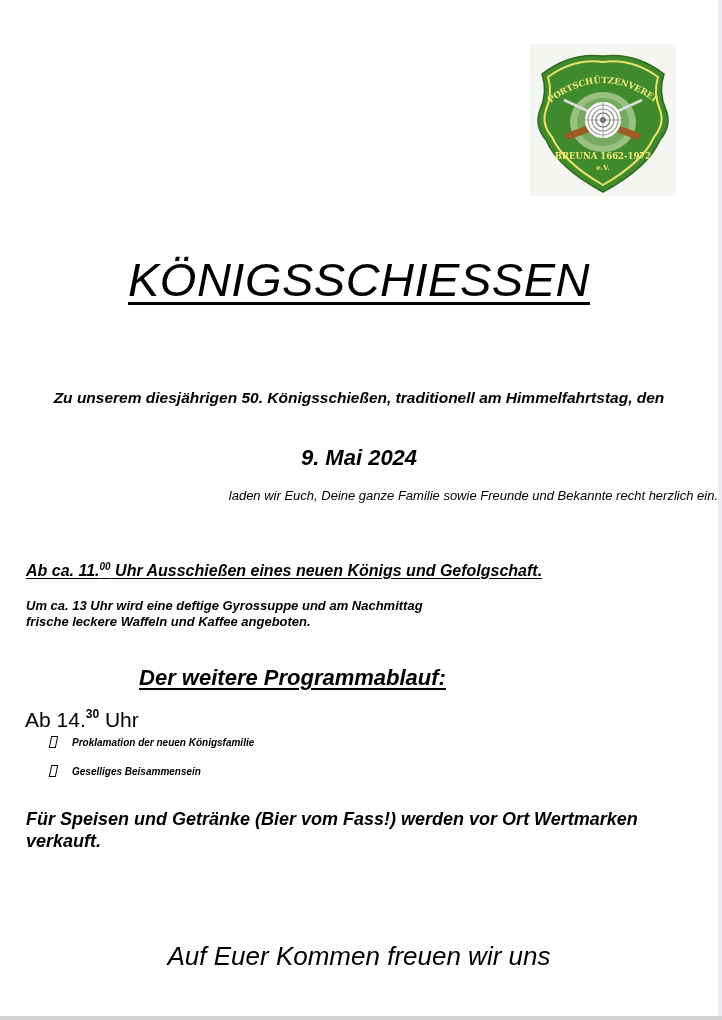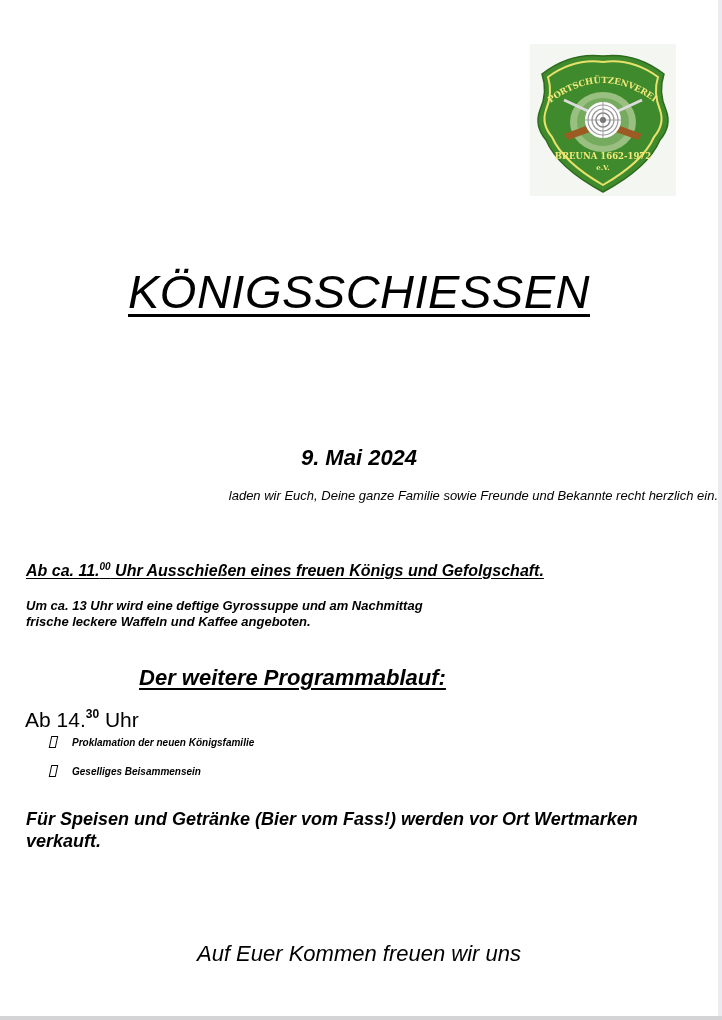--- a/index.html
+++ b/index.html
@@ -40,21 +40,21 @@
       top: 44px;
       width: 146px;
       height: 152px;
       background: #f4f6f2;
     }
     .logo svg { display: block; }
 
     .title {
       position: absolute;
       left: 0; width: 718px;
-      top: 264px;
+      top: 252px;
       text-align: center;
       font-size: 47px;
       font-style: italic;
       font-weight: normal;
       letter-spacing: 0.5px;
     }
     .title span {
       text-decoration: underline;
       text-decoration-thickness: 3px;
       text-underline-offset: 6px;
@@ -168,21 +168,21 @@
       font-size: 18px;
       font-weight: bold;
       font-style: italic;
       line-height: 22px;
     }
     .closing {
       position: absolute;
       left: 0; width: 718px;
       top: 941px;
       text-align: center;
-      font-size: 22px;
+      font-size: 26px;
       font-style: italic;
     }
   </style>
 </head>
 <body>
 
 <div class="page">
 
   <div class="logo">
     <svg width="146" height="152" viewBox="0 0 146 152">
@@ -216,27 +216,28 @@
 
       <text x="73" y="115" text-anchor="middle" font-family="DejaVu Serif, serif" font-size="8.5" font-weight="bold" fill="#f1ea7a">BREUNA 1662-1972</text>
       <text x="73" y="126" text-anchor="middle" font-family="DejaVu Serif, serif" font-size="7" font-weight="bold" fill="#f1ea7a">e.V.</text>
     </svg>
   </div>
 
   <div class="title">
     <span>KÖNIGSSCHIESSEN</span>
   </div>
 
+  <div class="intro">Zu unserem diesjährigen 50. Königsschießen, traditionell am Himmelfahrtstag, den</div>
 
   <div class="date">9. Mai 2024</div>
 
   <div class="invite">laden wir Euch, Deine ganze Familie sowie Freunde und Bekannte recht herzlich ein.</div>
 
   <div class="shoot">
-    <span>Ab ca. 11.</span><sup>00</sup><span> Uhr Ausschießen eines freuen Königs und Gefolgschaft.</span>
+    <span>Ab ca. 11.</span><sup>00</sup><span> Uhr Ausschießen eines neuen Königs und Gefolgschaft.</span>
   </div>
 
   <div class="food">
     <div>Um ca. 13 Uhr wird eine deftige Gyrossuppe und am Nachmittag</div>
     <div>frische leckere Waffeln und Kaffee angeboten.</div>
   </div>
 
   <div class="prog-heading">Der weitere Programmablauf:</div>
 
   <div class="time">

